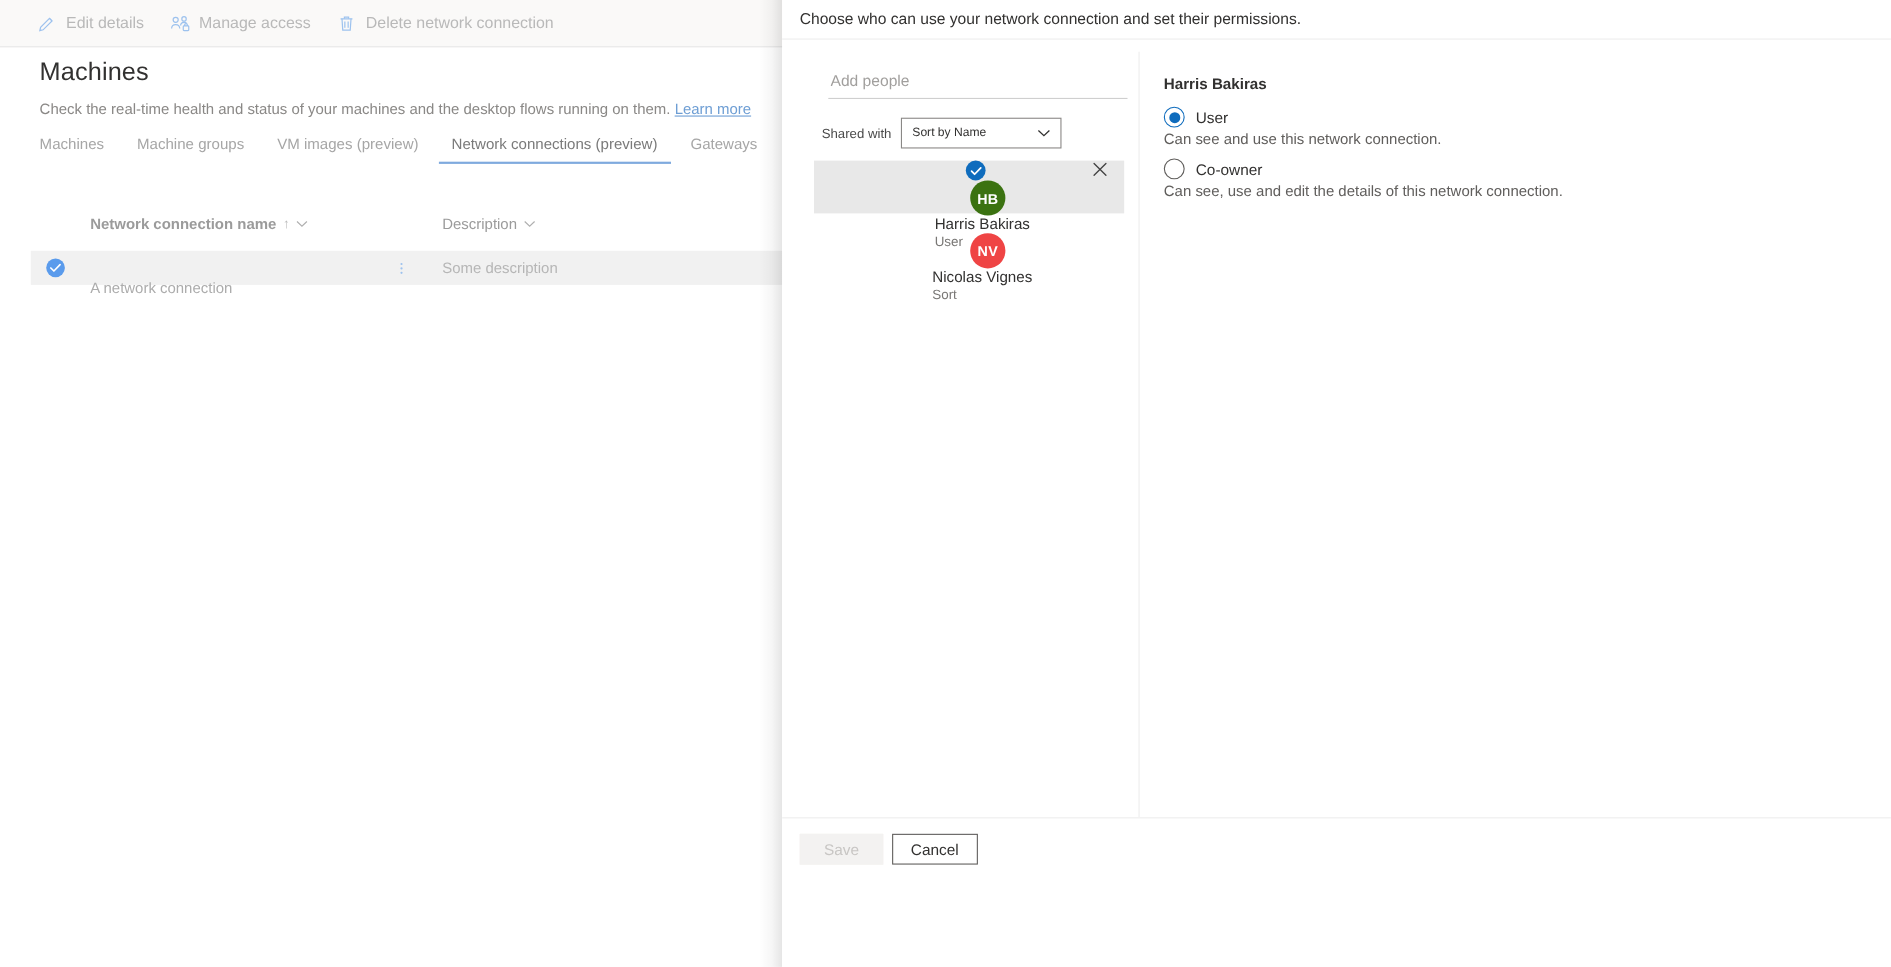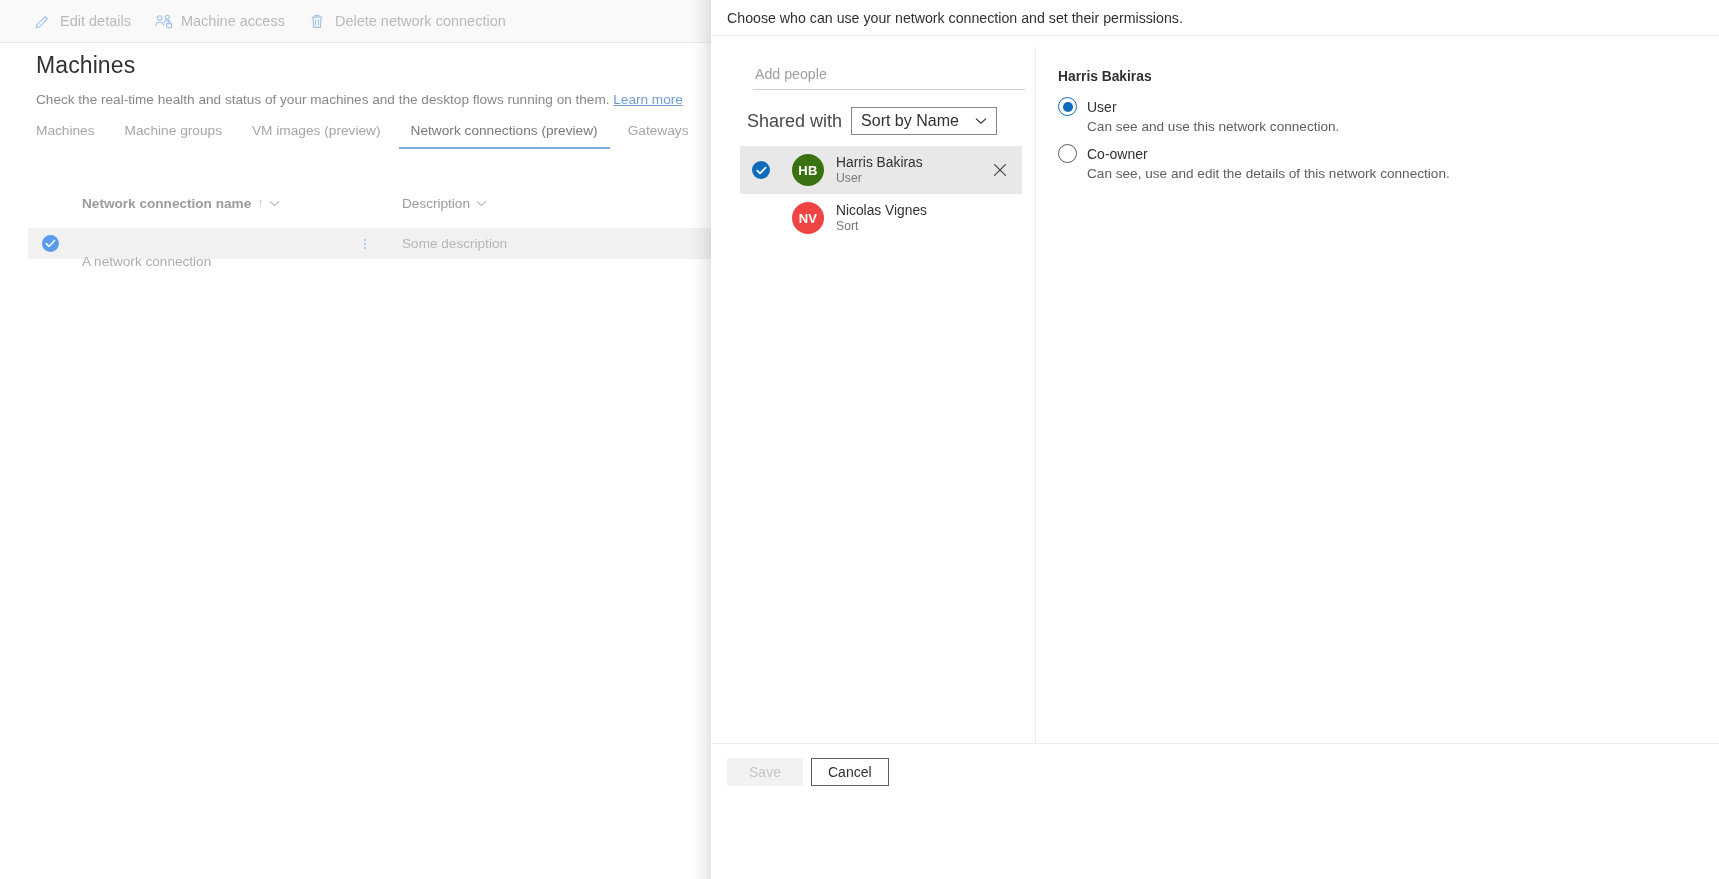--- a/index.html
+++ b/index.html
@@ -137,35 +137,35 @@
     outline: none; background: transparent;
     font-family: "Liberation Sans", sans-serif;
   }
   #add-people-input::placeholder { color: #a19f9d; }
 
   
   #shared-row {
     position: absolute; left: 36px; top: 60px;
     display: flex; align-items: center; gap: 9px;
   }
-  #shared-label { font-size: 18px; color: #4a4a4a; white-space: nowrap; }
+  #shared-label { font-size: 12px; color: #4a4a4a; white-space: nowrap; }
   #sort-select {
     width: 146px; height: 28px; border: 1px solid #8a8886; background: #fff;
     display: flex; align-items: center; padding: 0 9px;
     position: relative; cursor: default;
   }
-  #sort-value { font-size: 16px; color: #323130; }
+  #sort-value { font-size: 11px; color: #323130; }
   #sort-chev { position: absolute; right: 9px; width: 12px; height: 8px; }
   #sort-chev svg { display: block; }
 
   
   #people-list { position: absolute; left: 29px; top: 99px; width: 282px; }
   .person {
     height: 48px; display: flex; align-items: center; position: relative;
-    padding-left: 12px; cursor: default;
+    padding-left: 12px; cursor: default; flex-direction: column;
   }
   .person.selected { background: #e8e8e8; }
   .p-check {
     width: 18px; height: 18px; border-radius: 50%; background: #0f6cbd;
     display: flex; align-items: center; justify-content: center; flex: 0 0 auto;
   }
   .p-check svg { display: block; }
   .p-check.hidden { visibility: hidden; }
   .p-avatar {
     width: 32px; height: 32px; border-radius: 50%; margin-left: 22px;
@@ -192,21 +192,21 @@
   .radio {
     width: 19px; height: 19px; border-radius: 50%;
     border: 1px solid #605e5c; background: #fff;
     display: flex; align-items: center; justify-content: center; flex: 0 0 auto;
   }
   .radio.checked { border: 1px solid #0f6cbd; }
   .radio.checked i {
     width: 10px; height: 10px; border-radius: 50%; background: #0f6cbd; display: block;
   }
   .perm-label { font-size: 14px; color: #323130; }
-  .perm-desc { font-size: 13.6px; color: #605e5c; margin-left: 29px; margin-top: 3px; }
+  .perm-desc { font-size: 13.6px; color: #605e5c; margin-top: 3px; }
 
   
   #panel-footer {
     position: absolute; left: 0; top: 743px; width: 1008px; height: 136px;
     border-top: 1px solid #ededed; background: #fff;
   }
   #footer-buttons {
     position: absolute; left: 16px; top: 14px; display: flex; gap: 8px;
   }
   .btn {
@@ -241,21 +241,21 @@
         <span class="cmd-ico">
           <svg width="18" height="17" viewBox="0 0 18 17" fill="none" stroke="#9dc2ee" stroke-width="1.1">
             <circle cx="4.7" cy="5.0" r="2.3"></circle>
             <path d="M1.0 13.0c0-2.3 1.7-3.7 3.7-3.7s3.7 1.4 3.7 3.7"></path>
             <circle cx="12.3" cy="4.2" r="2.0"></circle>
             <path d="M9.2 10.2c0-1.8 1.4-2.9 3.1-2.9 1.0 0 1.9.4 2.5 1.0"></path>
             <rect x="11.6" y="10.6" width="5.0" height="4.2" rx="0.7"></rect>
             <path d="M12.9 10.6V9.6a1.2 1.2 0 0 1 2.4 0v1.0"></path>
           </svg>
         </span>
-        <span>Machine access</span>
+        <span>Manage access</span>
       </div>
 
       <div class="cmd-btn">
         <span class="cmd-ico">
           <svg width="16" height="17" viewBox="0 0 16 17" fill="none" stroke="#9dc2ee" stroke-width="1.1">
             <path d="M2.6 4.1h10.8"></path>
             <path d="M3.9 4.1l.7 10.3h6.8l.7-10.3"></path>
             <path d="M6.1 4.1V2.6h3.8v1.5"></path>
             <path d="M6.5 6.6v5.6M9.5 6.6v5.6"></path>
           </svg>

